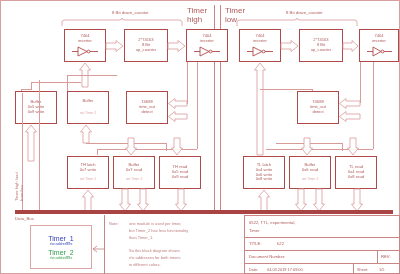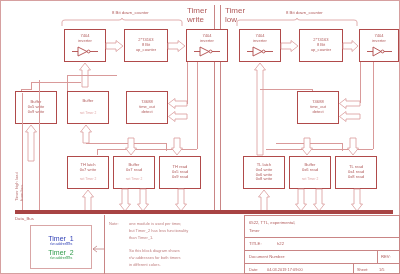--- a/index.html
+++ b/index.html
@@ -38,21 +38,21 @@
 </style>
 </head>
 <body>
 
 <div class="sheet">
 
   <div class="abs divider" style="left:213px;top:4px;height:205px;"></div>
   <div class="abs divider" style="left:219px;top:4px;height:205px;"></div>
 
   <div class="abs bigtitle" style="left:186px;top:5px;">Timer</div>
-  <div class="abs bigtitle" style="left:186px;top:14px;">write</div>
+  <div class="abs bigtitle" style="left:186px;top:14px;">high</div>
 
   <div class="abs lbl" style="left:111px;top:9px;">8 Bit down_counter</div>
 
   <svg class="abs" style="left:60px;top:16px;" width="125" height="10">
     <path d="M1,9 L1,5 Q1,3 4,3 L58,3 Q61,3 61,1 Q61,3 64,3 L118,3 Q121,3 121,5 L121,9" fill="none" stroke="#d99a9a" stroke-width="0.8"></path>
   </svg>
 
   <div class="abs box" style="left:63px;top:28px;width:42px;height:33px;">
     <div class="t">7404</div>
     <div class="t">inverter</div>

